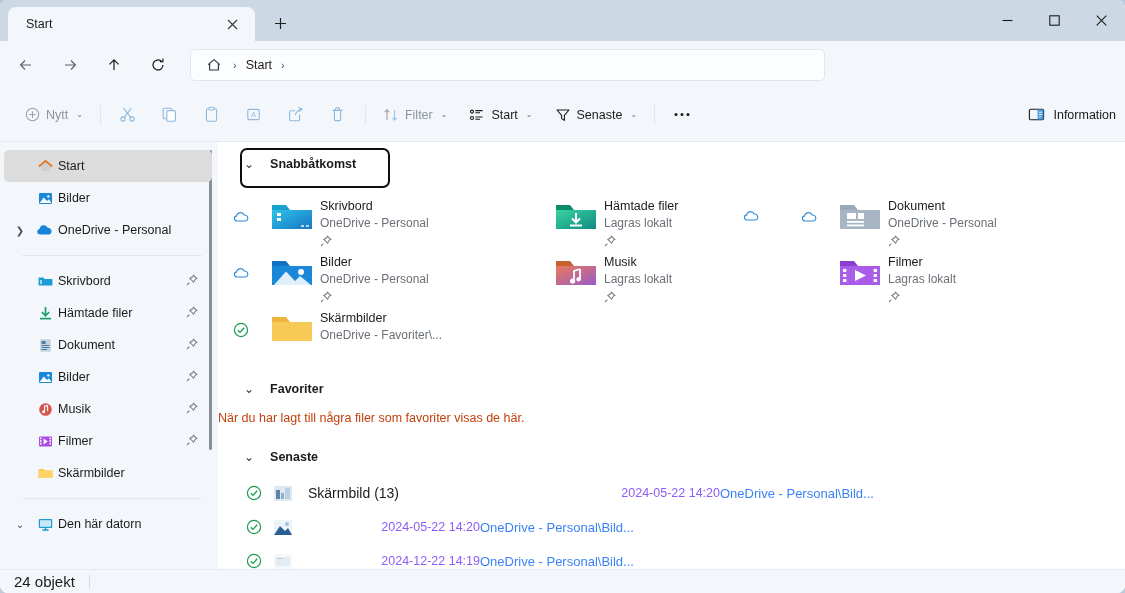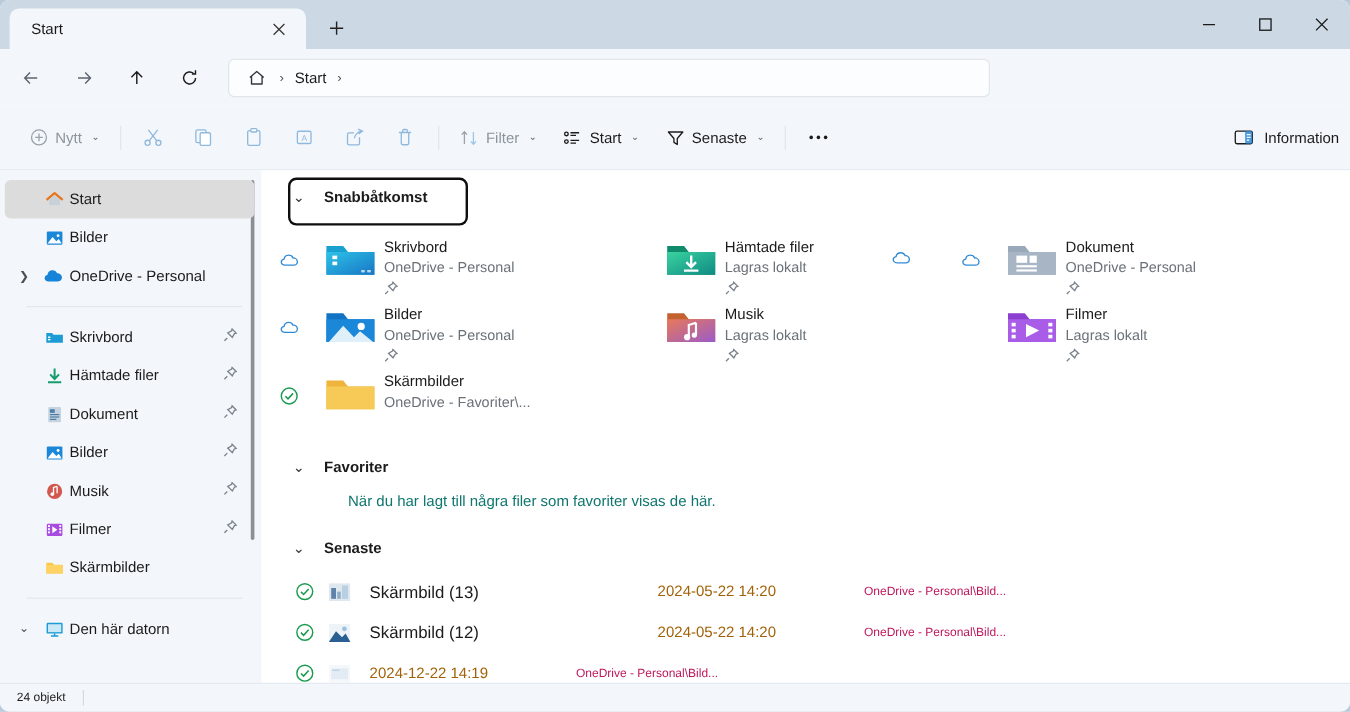--- a/index.html
+++ b/index.html
@@ -165,40 +165,40 @@
     width: 284px; display: flex; align-items: flex-start;
     padding-top: 6px; position: relative;
   }
   .tile .cloudslot { width: 46px; display: flex; justify-content: center; padding-top: 14px; }
   .tile .folderslot { width: 56px; display: flex; justify-content: center; padding-top: 4px; }
   .tile .txt { padding-top: 2px; }
   .tile .t1 { font-size: 12.5px; color: #1b1b1b; line-height: 17px; }
   .tile .t2 { font-size: 12px; color: #6b7178; line-height: 17px; }
   .tile .pinrow { height: 14px; padding-top: 1px; }
 
-  .emptytext { font-size: 12.5px; color: #0f766e; margin-left: 72px; line-height: 28px; }
+  .emptytext { font-size: 12.5px; color: #c2410c; line-height: 28px; }
 
   .filerow {
     display: flex; align-items: center; height: 34px;
     padding-left: 28px;
   }
   .filerow .st { width: 28px; display: flex; align-items: center; }
   .filerow .thumb { width: 34px; display: flex; align-items: center; }
   .filerow .fname { width: 240px; font-size: 14px; color: #1b1b1b; }
-  .filerow .fdate { width: 172px; font-size: 12.5px; color: #a16207; }
-  .filerow .fpath { font-size: 10px; color: #be185d; }
+  .filerow .fdate { width: 172px; font-size: 12.5px; color: #8b5cf6; text-align: right; }
+  .filerow .fpath { font-size: 13px; color: #3b82f6; }
 
   
   .statusbar {
     position: absolute; left: 0; bottom: 0; width: 1125px; height: 24px;
     background: #f3f7fb;
     border-top: 1px solid #e3eaf1;
     display: flex; align-items: center;
   }
-  .status-text { font-size: 10px; color: #1b1b1b; padding-left: 14px; }
+  .status-text { font-size: 15px; color: #1b1b1b; padding-left: 14px; }
   .status-div { width: 1px; height: 13px; background: #d3dae1; margin-left: 14px; }
 </style>
 </head>
 <body>
 
 <div class="window">
 
   <div class="titlebar">
     <div class="tabstrip">
       <div class="tab">
@@ -767,21 +767,20 @@
               <path d="M4.8 8.2 L7 10.4 L11.2 5.8" stroke="#1a9b4f" stroke-width="1.3" fill="none"></path>
             </svg>
         </span>
         <span class="thumb">
           <svg width="18" height="15" viewBox="0 0 18 15">
               <rect width="18" height="15" fill="#eef3f8"></rect>
               <path d="M0 15 L6 6 L11 11 L14 8 L18 15 Z" fill="#2a5f94"></path>
               <circle cx="13" cy="4" r="2" fill="#9cc2e2"></circle>
             </svg>
         </span>
-        <span class="fname">Skärmbild (12)</span>
         <span class="fdate">2024-05-22 14:20</span>
         <span class="fpath">OneDrive - Personal\Bild...</span>
       </div>
       <div class="filerow">
         <span class="st">
           <svg width="16" height="16" viewBox="0 0 16 16">
               <circle cx="8" cy="8" r="6.6" fill="none" stroke="#1a9b4f" stroke-width="1.2"></circle>
               <path d="M4.8 8.2 L7 10.4 L11.2 5.8" stroke="#1a9b4f" stroke-width="1.3" fill="none"></path>
             </svg>
         </span>

